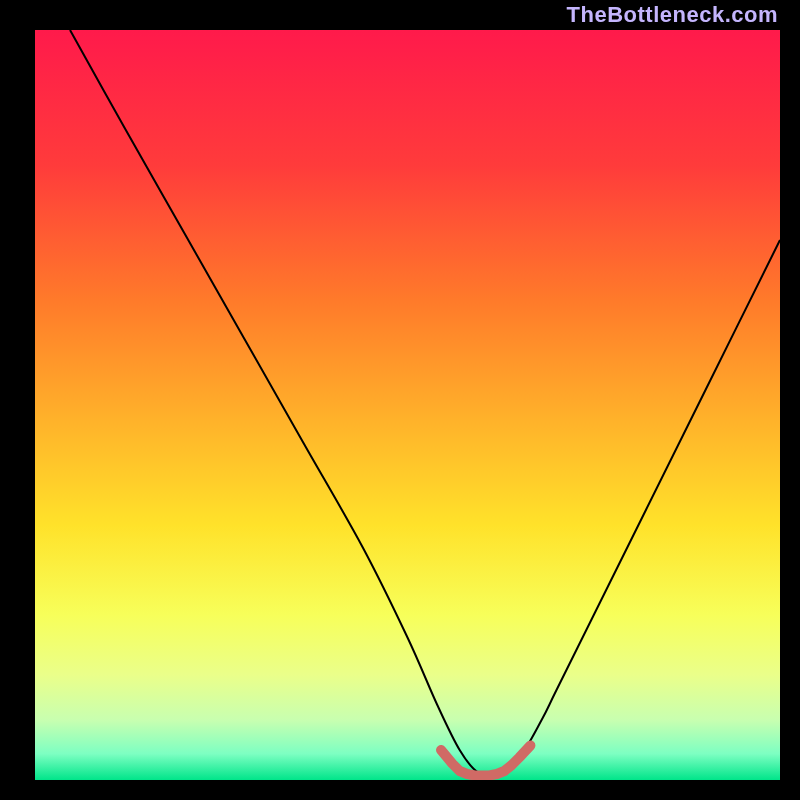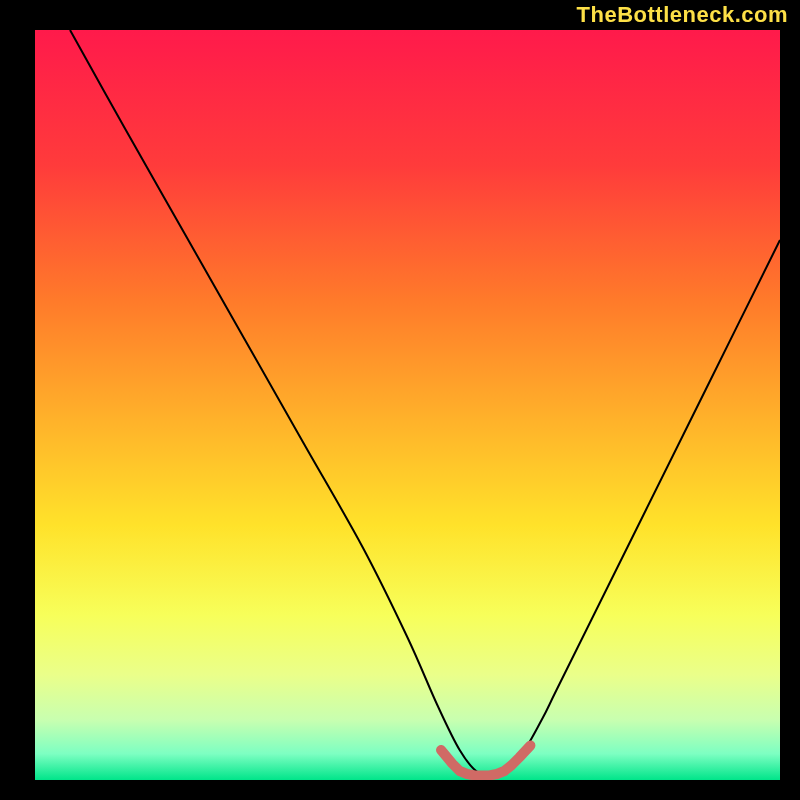--- a/index.html
+++ b/index.html
@@ -13,22 +13,22 @@
   }
   .frame {
     position: relative;
     width: 800px;
     height: 800px;
     background: #000;
   }
   .watermark {
     position: absolute;
     top: 2px;
-    right: 12px;
-    color: #fde047;
+    right: 22px;
+    color: #c4b5fd;
     font-size: 22px;
     font-weight: 600;
     letter-spacing: 0.5px;
     z-index: 5;
   }
   svg {
     position: absolute;
     top: 0;
     left: 0;
   }

